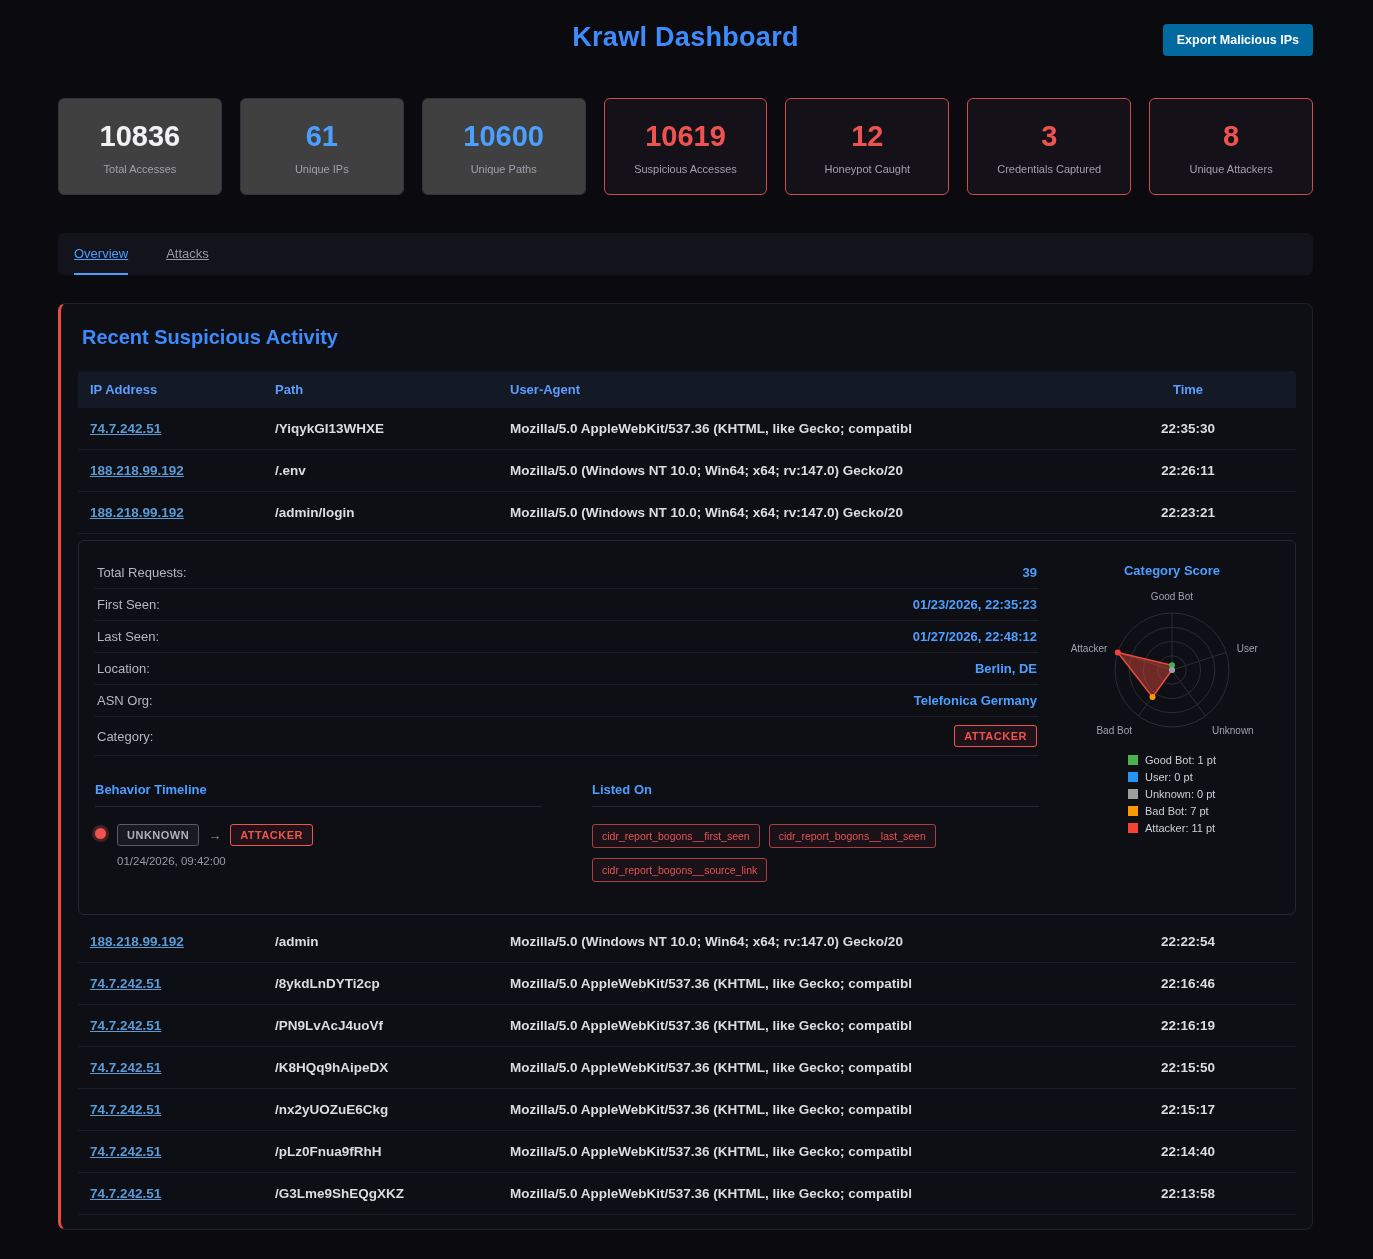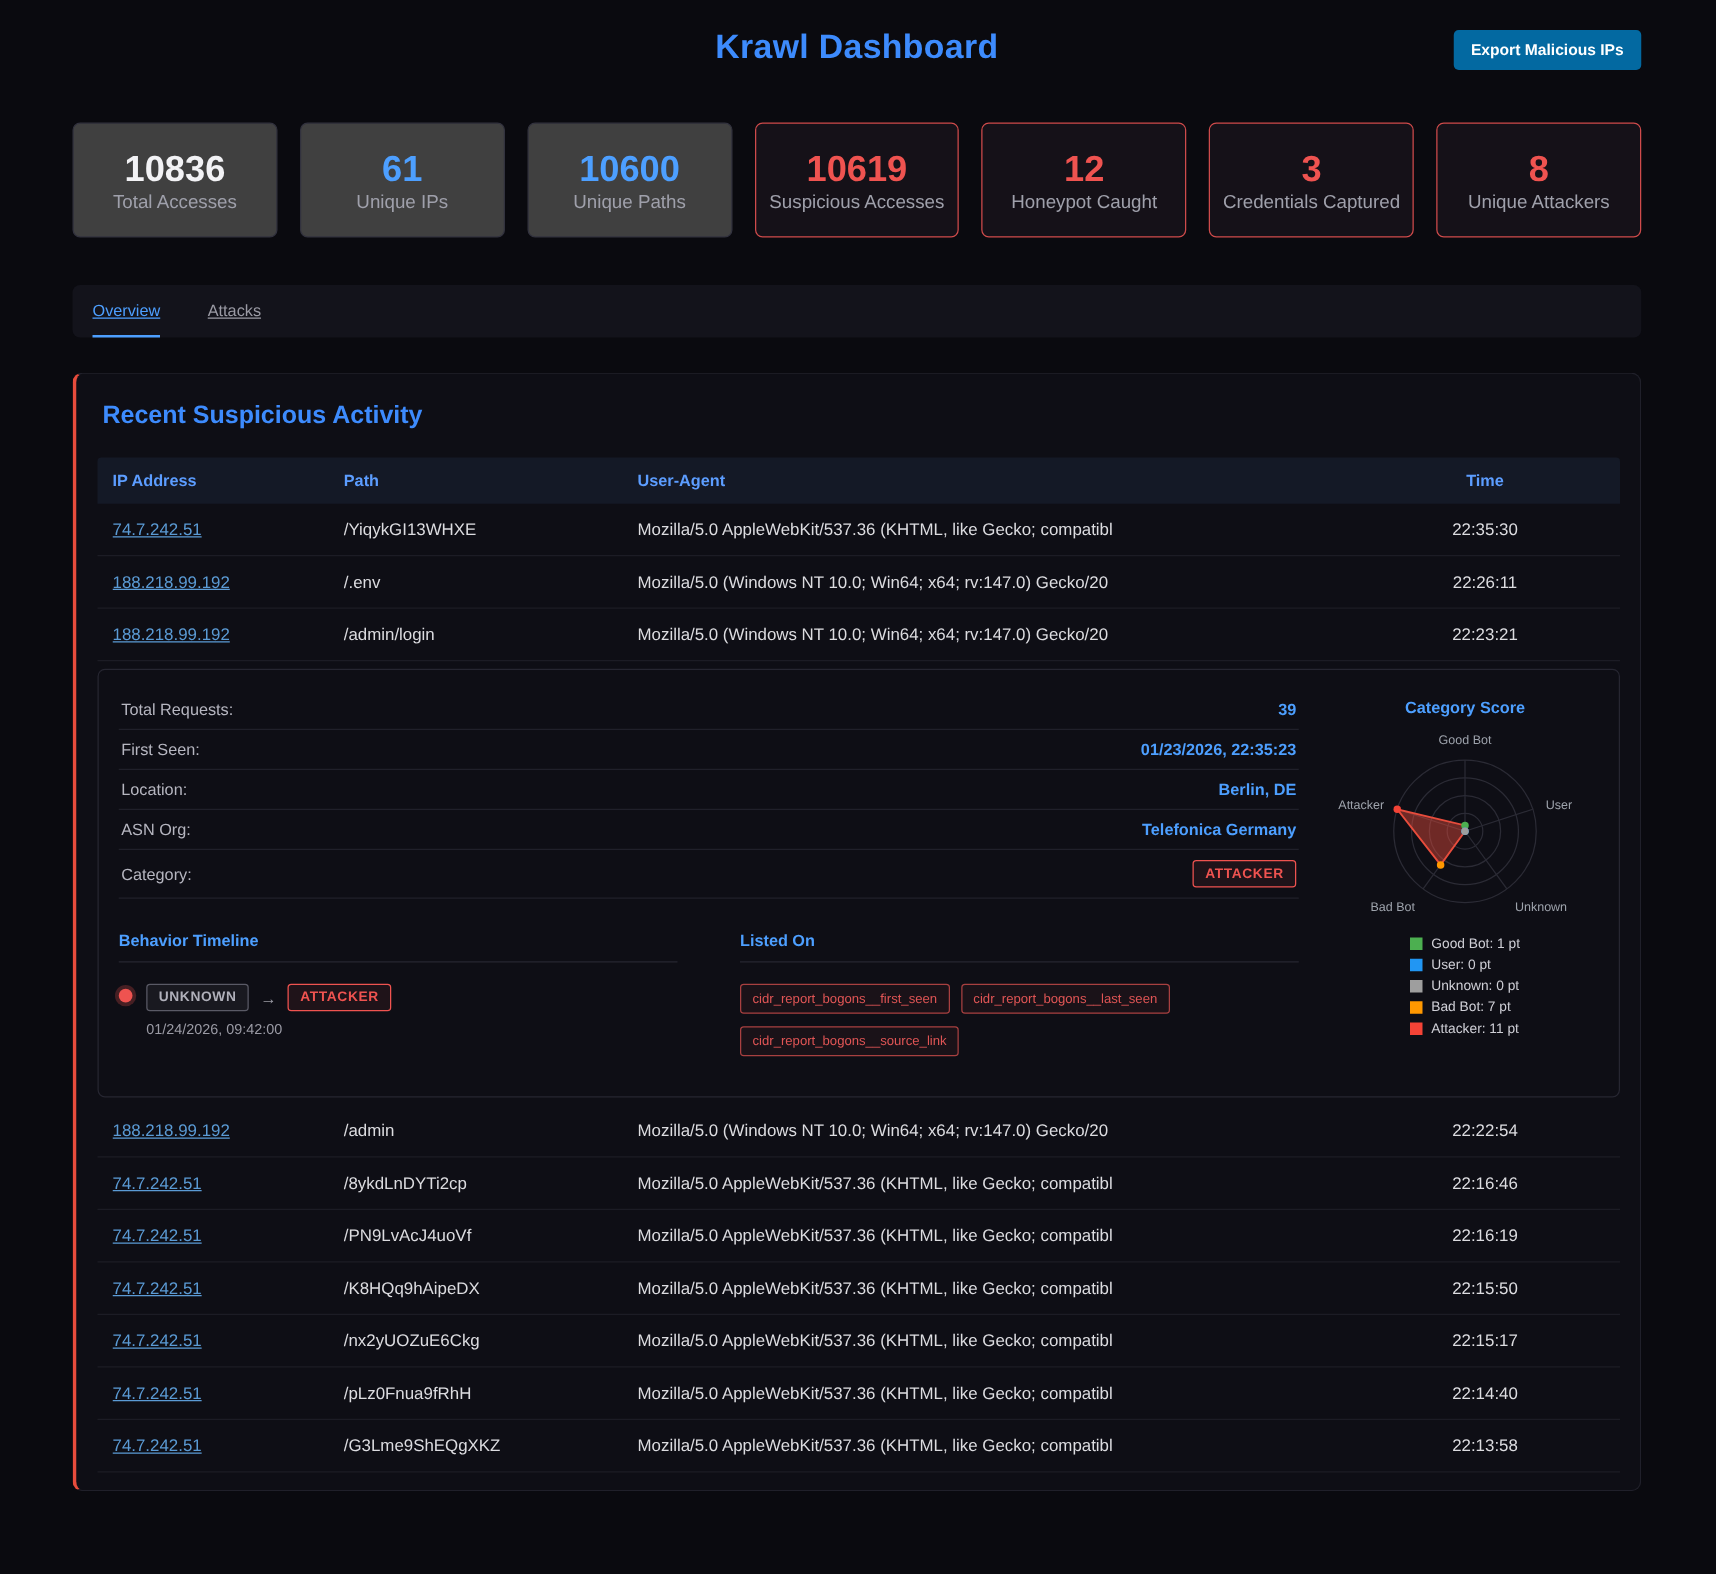--- a/index.html
+++ b/index.html
@@ -24,21 +24,21 @@
   
   .stats { display:flex; gap:18px; margin-top:24px; }
   .stat-card {
     flex:1; background:#404040; border:1px solid #32323e; border-radius:6px;
     text-align:center; padding:21px 6px 19px;
   }
   .stat-card.danger { border-color:#cf4b4b; background:#151118; }
   .stat-value { font-size:29px; font-weight:bold; color:#f2f2f5; }
   .stat-value.blue { color:#4d9fff; }
   .stat-card.danger .stat-value { color:#ef5350; }
-  .stat-label { font-size:15px; color:#9fa0ab; }
+  .stat-label { margin-top:10px; font-size:11px; color:#9fa0ab; }
 
   
   .tabs {
     margin-top:38px; background:#13131b; border-radius:6px;
     height:42px; display:flex; align-items:stretch; gap:38px; padding:0 16px;
   }
   .tab {
     display:flex; align-items:center; font-size:13px; color:#9a9aa4;
     text-decoration:underline; cursor:pointer; border-bottom:2px solid transparent;
   }
@@ -55,21 +55,21 @@
   
   .thead, .trow {
     display:grid; grid-template-columns:185px 235px 1fr 150px;
     align-items:center; padding:0 12px;
   }
   .thead {
     background:#141926; color:#5c9dff; font-size:13px; font-weight:bold;
     height:37px; border-radius:3px 3px 0 0;
   }
   .trow { height:42px; border-bottom:1px solid #1c1c25; font-size:13.5px; color:#dcdce0; cursor:pointer; }
-  .cell { overflow:hidden; white-space:nowrap; }
+  .cell { overflow:hidden; white-space:nowrap;font-weight:bold; }
   .cell-time { text-align:center; padding-right:42px; }
   .ip-link { color:#5b9bd5; text-decoration:underline; cursor:pointer; }
 
   
   .detail {
     margin:6px 0; border:1px solid #262631; border-radius:6px; background:#0e0e15;
     padding:16px 16px 22px; display:flex; gap:26px;
   }
   .detail-left { flex:1; min-width:0; }
   .field-row {
@@ -192,20 +192,24 @@
         <div class="detail" id="detail-panel">
   <div class="detail-left">
     <div id="fields">
               <div class="field-row">
                 <span class="field-label">Total Requests:</span>
                 <span class="field-value">39</span>
               </div>
               <div class="field-row">
                 <span class="field-label">First Seen:</span>
                 <span class="field-value">01/23/2026, 22:35:23</span>
+              </div>
+              <div class="field-row">
+                <span class="field-label">Last Seen:</span>
+                <span class="field-value">01/27/2026, 22:48:12</span>
               </div>
               <div class="field-row">
                 <span class="field-label">Location:</span>
                 <span class="field-value">Berlin, DE</span>
               </div>
               <div class="field-row">
                 <span class="field-label">ASN Org:</span>
                 <span class="field-value">Telefonica Germany</span>
               </div>
               <div class="field-row">

